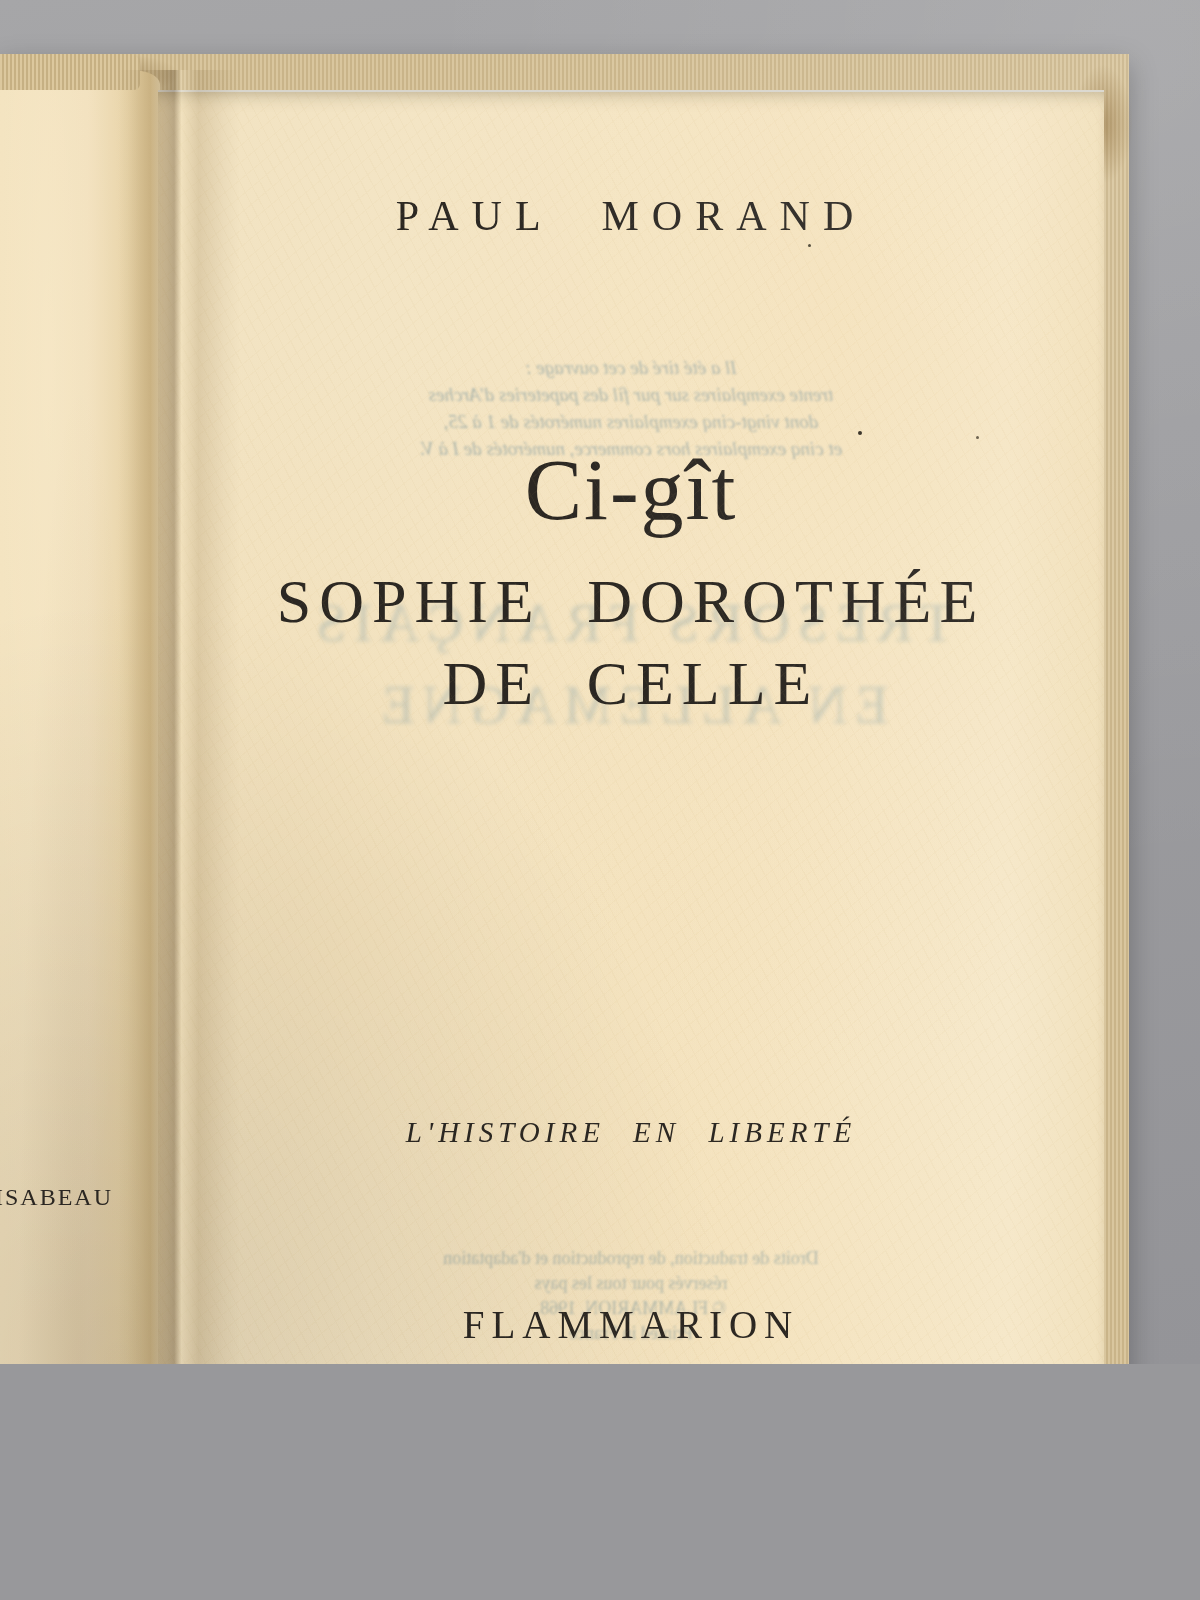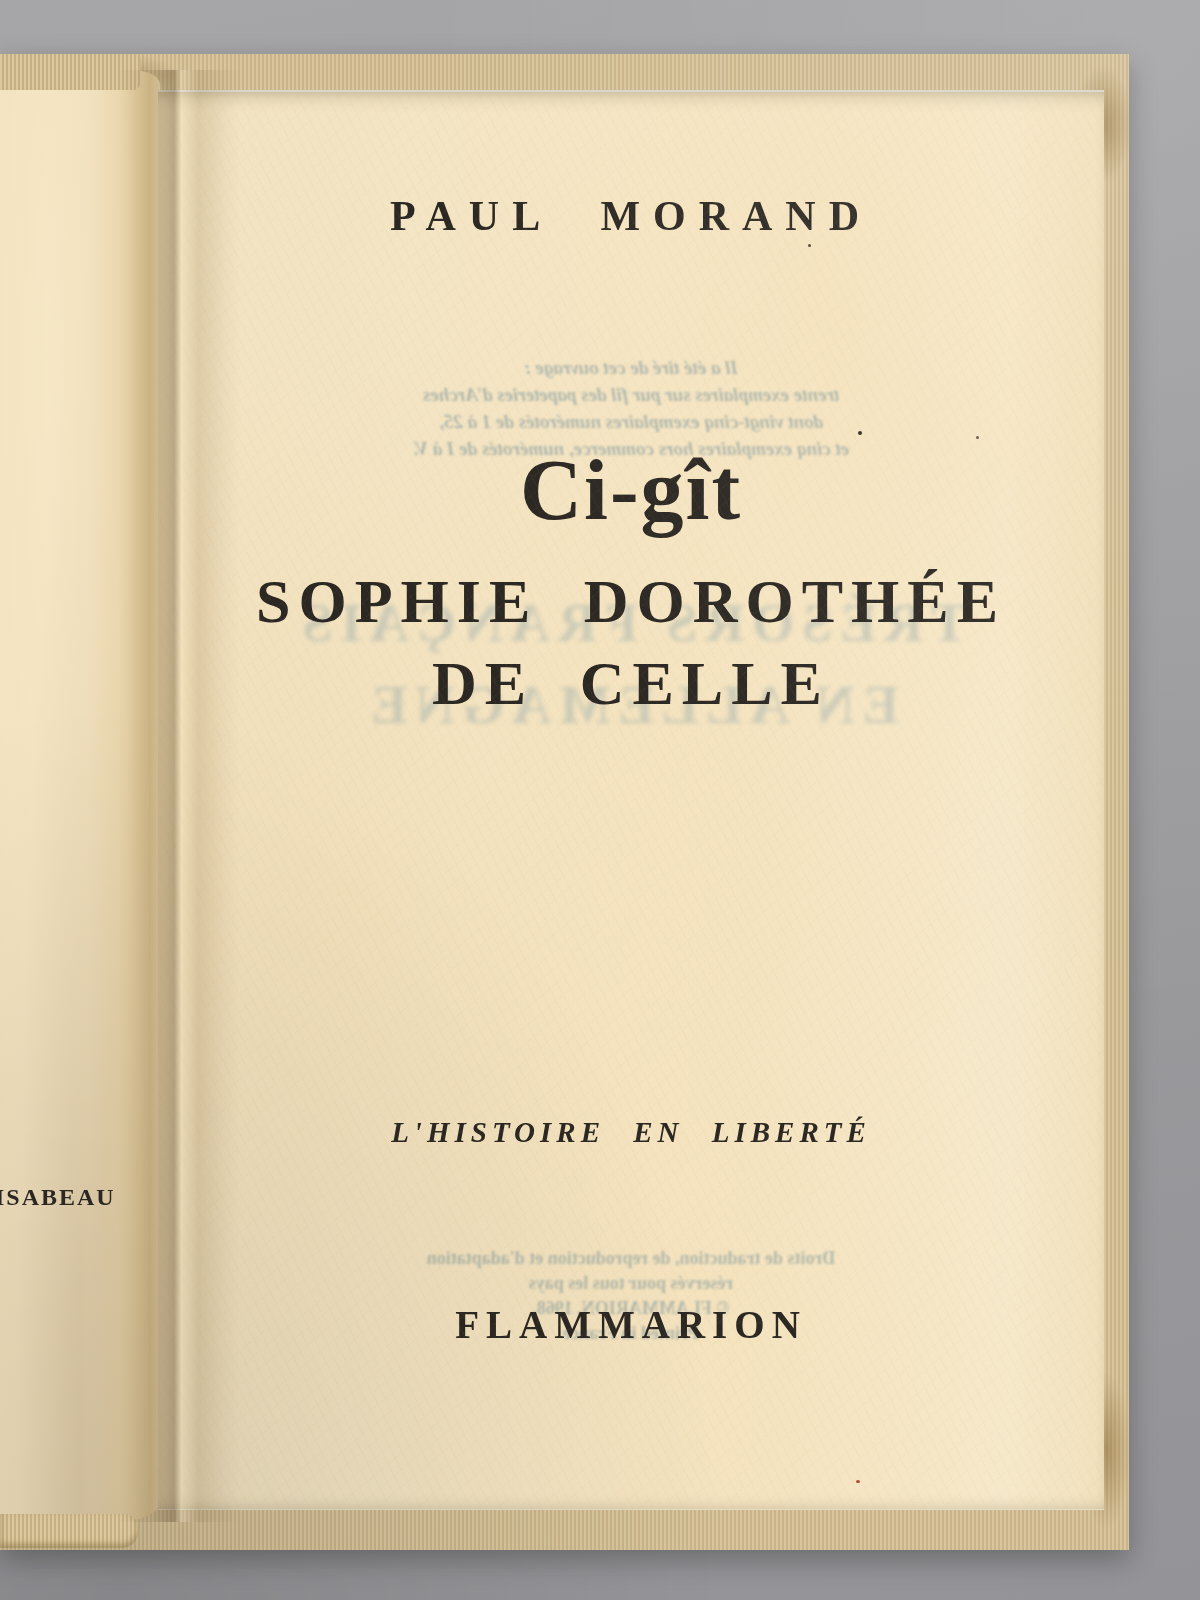--- a/index.html
+++ b/index.html
@@ -1,18 +1,18 @@
 <!DOCTYPE html>
 <html><head>
 <meta charset="utf-8">
 <style>
   html,body{margin:0;padding:0;}
   body{background:#98989b;font-family:"Liberation Serif","DejaVu Serif",serif;}
-  .scene{position:relative;width:1200px;height:1600px;overflow:hidden;
-         background:linear-gradient(170deg,#a6a6a8 0%,#9d9da0 40%,#949498 100%);font-weight:bold;}
+  .scene{position:relative;width:1200px;height:1364px;overflow:hidden;
+         background:linear-gradient(170deg,#a6a6a8 0%,#9d9da0 40%,#949498 100%);}
   .scene::after{content:"";position:absolute;inset:0;pointer-events:none;
          background:radial-gradient(ellipse at 95% 3%,rgba(255,255,255,0.10),transparent 45%),
                     radial-gradient(ellipse at 10% 100%,rgba(0,0,0,0.10),transparent 40%);}
 
   
   .cover{position:absolute;left:0;top:54px;width:1129px;height:1496px;
          background:repeating-linear-gradient(90deg,#d9c69e 0 2px,#c9b489 2px 4px);
          box-shadow:0 10px 26px rgba(0,0,0,0.28);}
   .cover-stain{position:absolute;border-radius:50%;}
   .stain-tr{right:-4px;top:10px;width:60px;height:120px;

